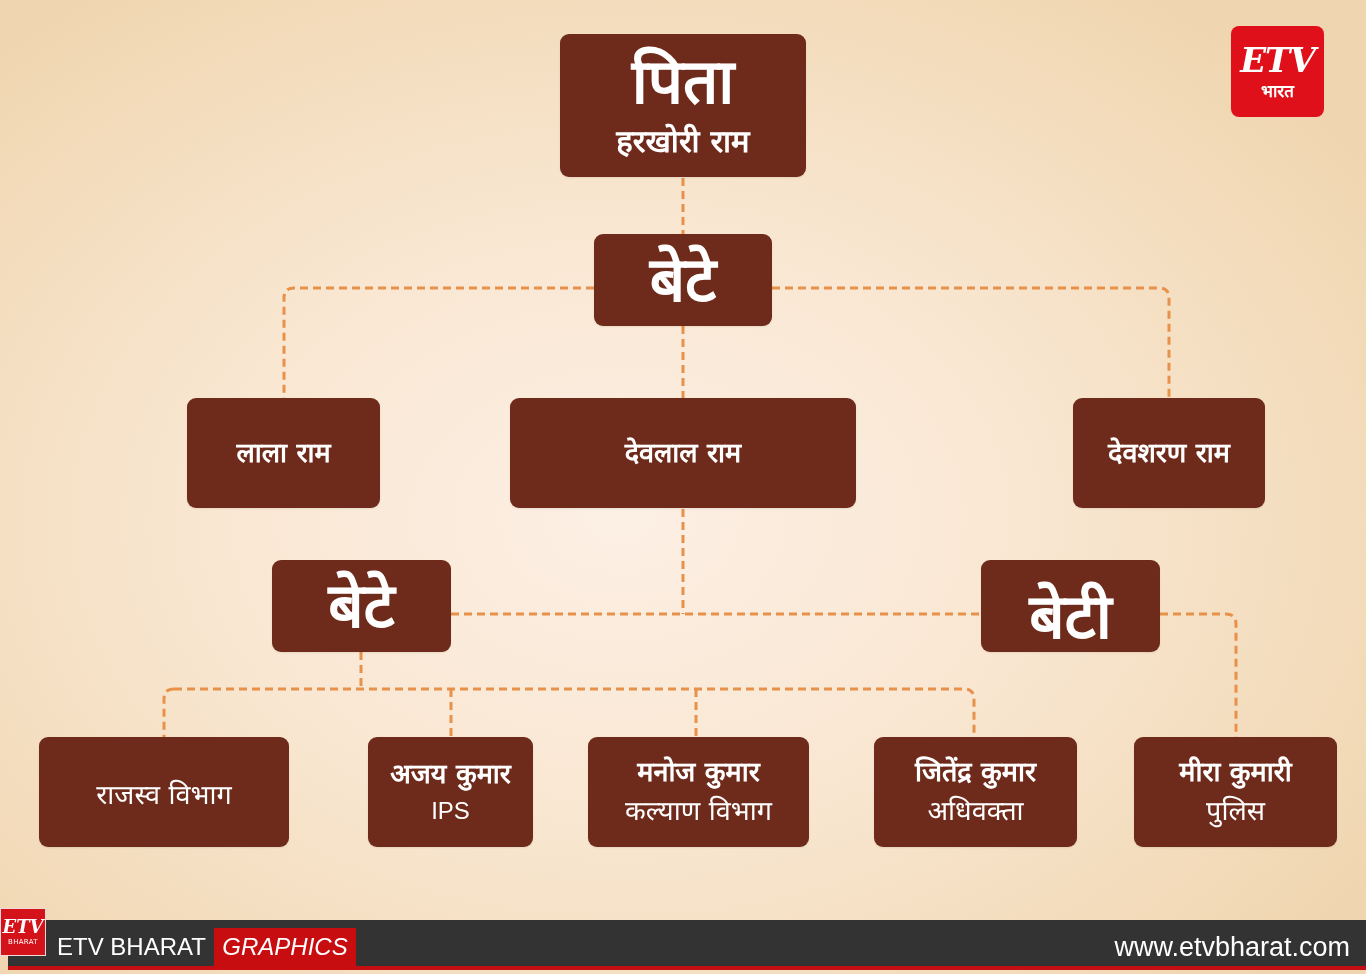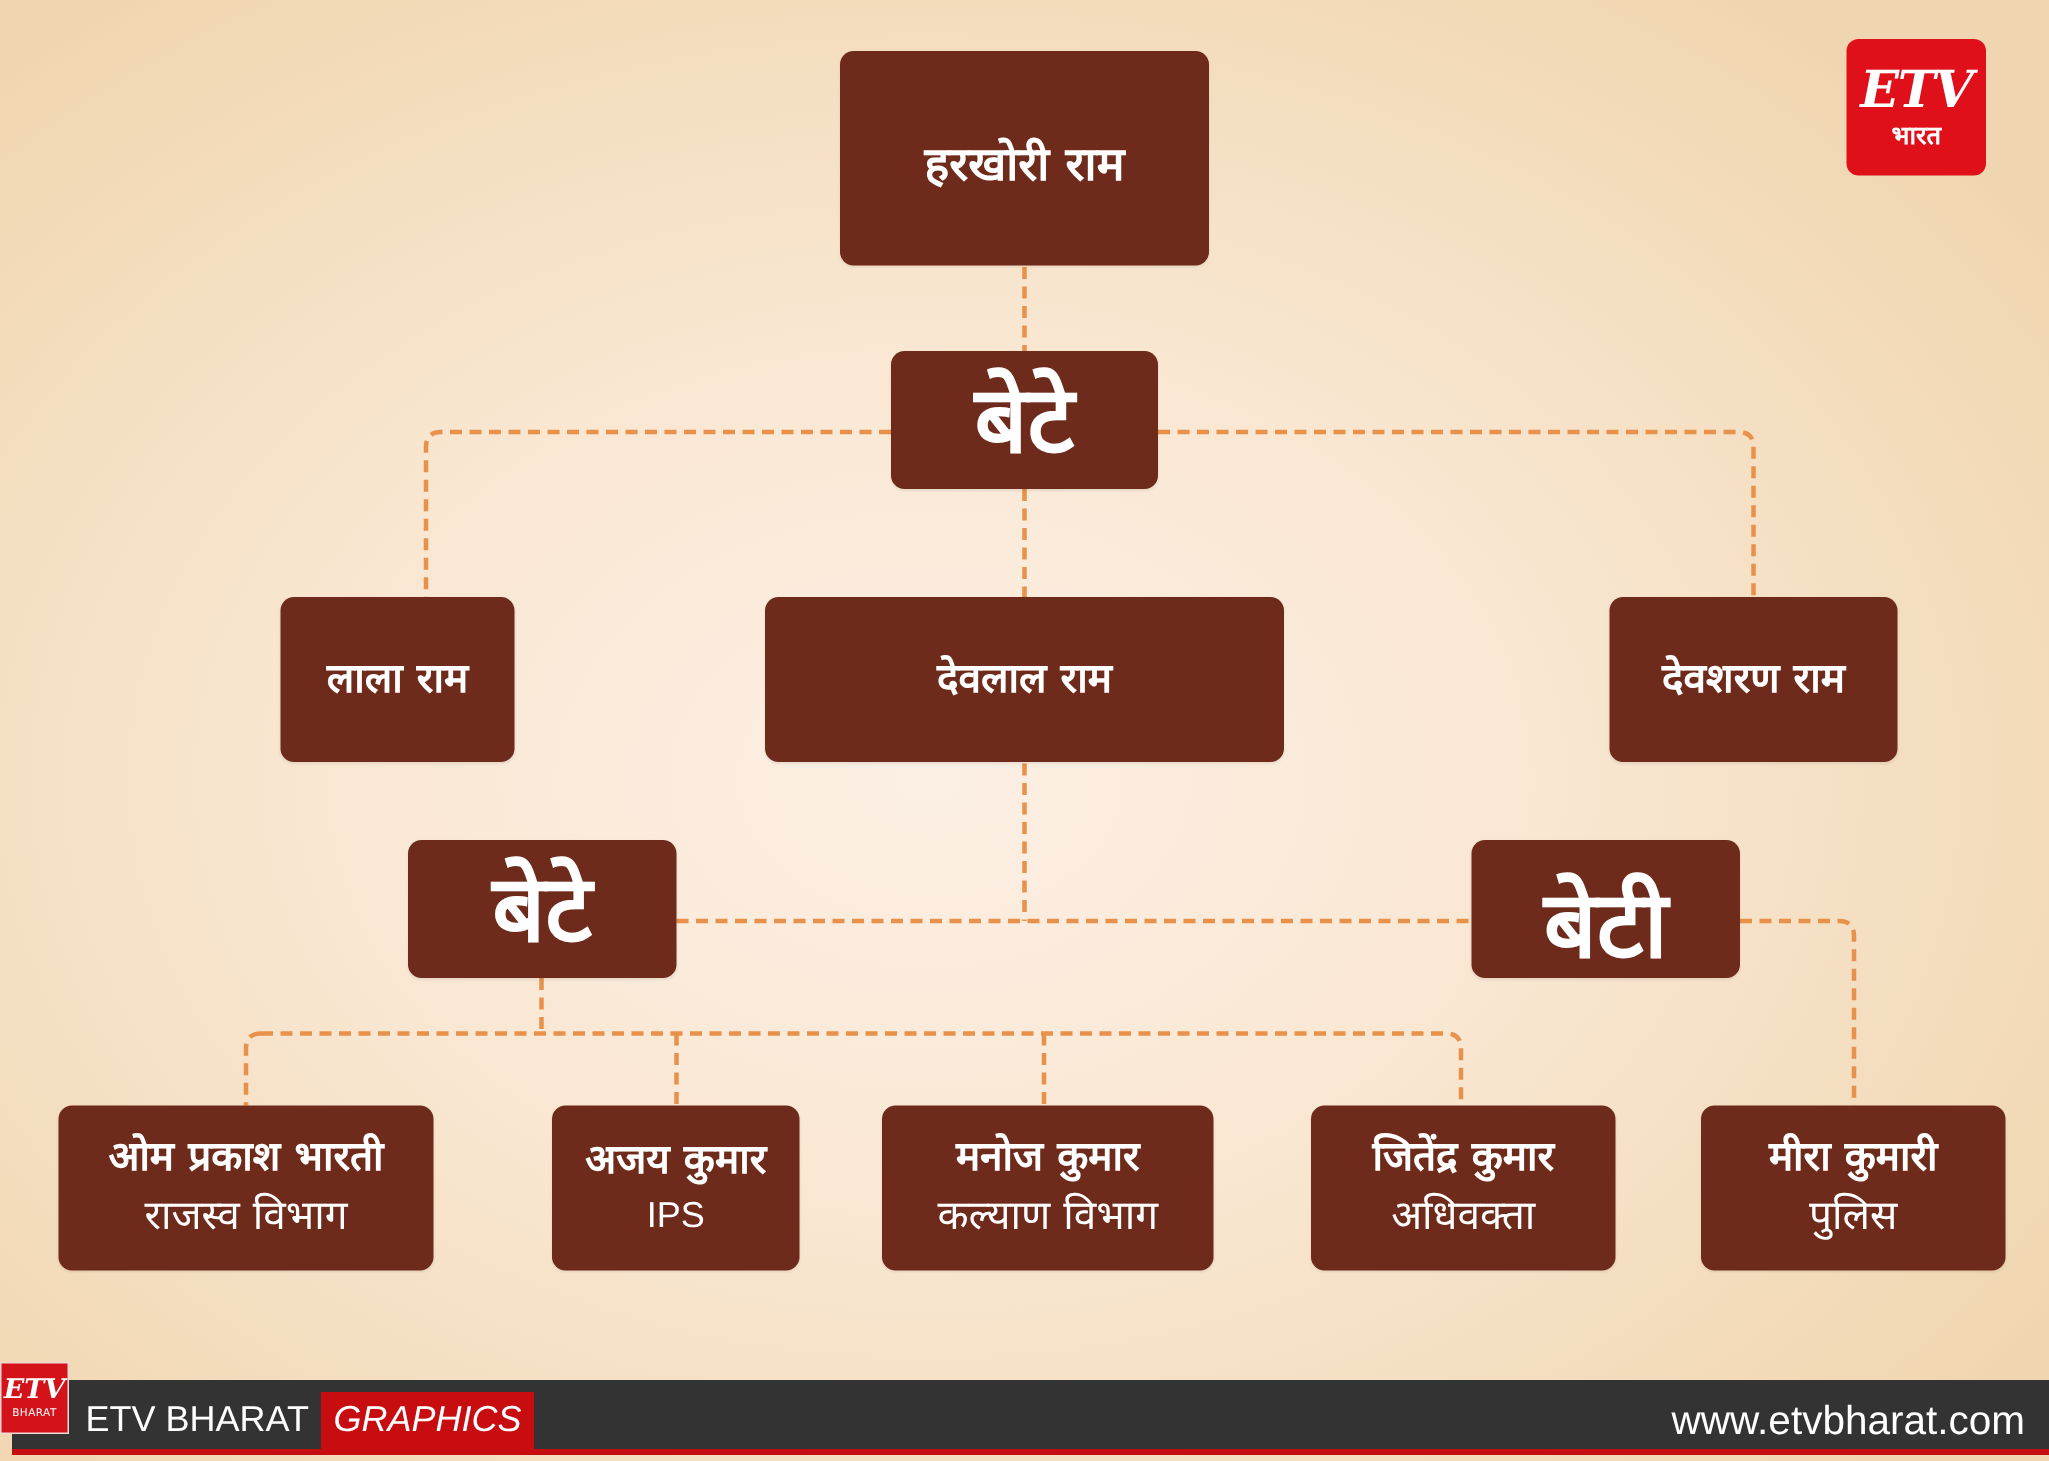--- a/index.html
+++ b/index.html
@@ -83,47 +83,47 @@
     <path d="M696 689 V737"></path>
   </g>
 </svg>
 
 <div class="logo">
   <span class="logo-mark">ETV</span>
   <span class="logo-sub">भारत</span>
 </div>
 
 <div class="box" style="left:560px; top:34px; width:246px; height:143px;">
+  <span class="serif-big" style="font-size:62px;">पिता</span>
   <span class="name" style="font-size:31px; margin-top:10px;">हरखोरी राम</span>
 </div>
 
 <div class="box" style="left:594px; top:234px; width:178px; height:92px;">
   <span class="serif-big" style="font-size:62px;">बेटे</span>
 </div>
 
-<div class="box" style="left:187px; top:398px; width:156px; height:110px;">
+<div class="box" style="left:187px; top:398px; width:193px; height:110px;">
   <span class="name">लाला राम</span>
 </div>
 <div class="box" style="left:510px; top:398px; width:346px; height:110px;">
   <span class="name">देवलाल राम</span>
 </div>
 <div class="box" style="left:1073px; top:398px; width:192px; height:110px;">
   <span class="name">देवशरण राम</span>
 </div>
 
 <div class="box" style="left:272px; top:560px; width:179px; height:92px;">
   <span class="serif-big" style="font-size:62px;">बेटे</span>
 </div>
 
 <div class="box" style="left:981px; top:560px; width:179px; height:92px;">
   <span class="serif-big" style="font-size:62px;margin-top:22px;">बेटी</span>
 </div>
 
 <div class="box" style="left:39px; top:737px; width:250px; height:110px;">
-  <span class="name">ओम प्रकाश भारती</span>
   <span class="role">राजस्व विभाग</span>
 </div>
 <div class="box" style="left:368px; top:737px; width:165px; height:110px;">
   <span class="name">अजय कुमार</span>
   <span class="role" style="font-family:'Liberation Sans', sans-serif; font-size:24px;">IPS</span>
 </div>
 <div class="box" style="left:588px; top:737px; width:221px; height:110px;">
   <span class="name">मनोज कुमार</span>
   <span class="role">कल्याण विभाग</span>
 </div>

